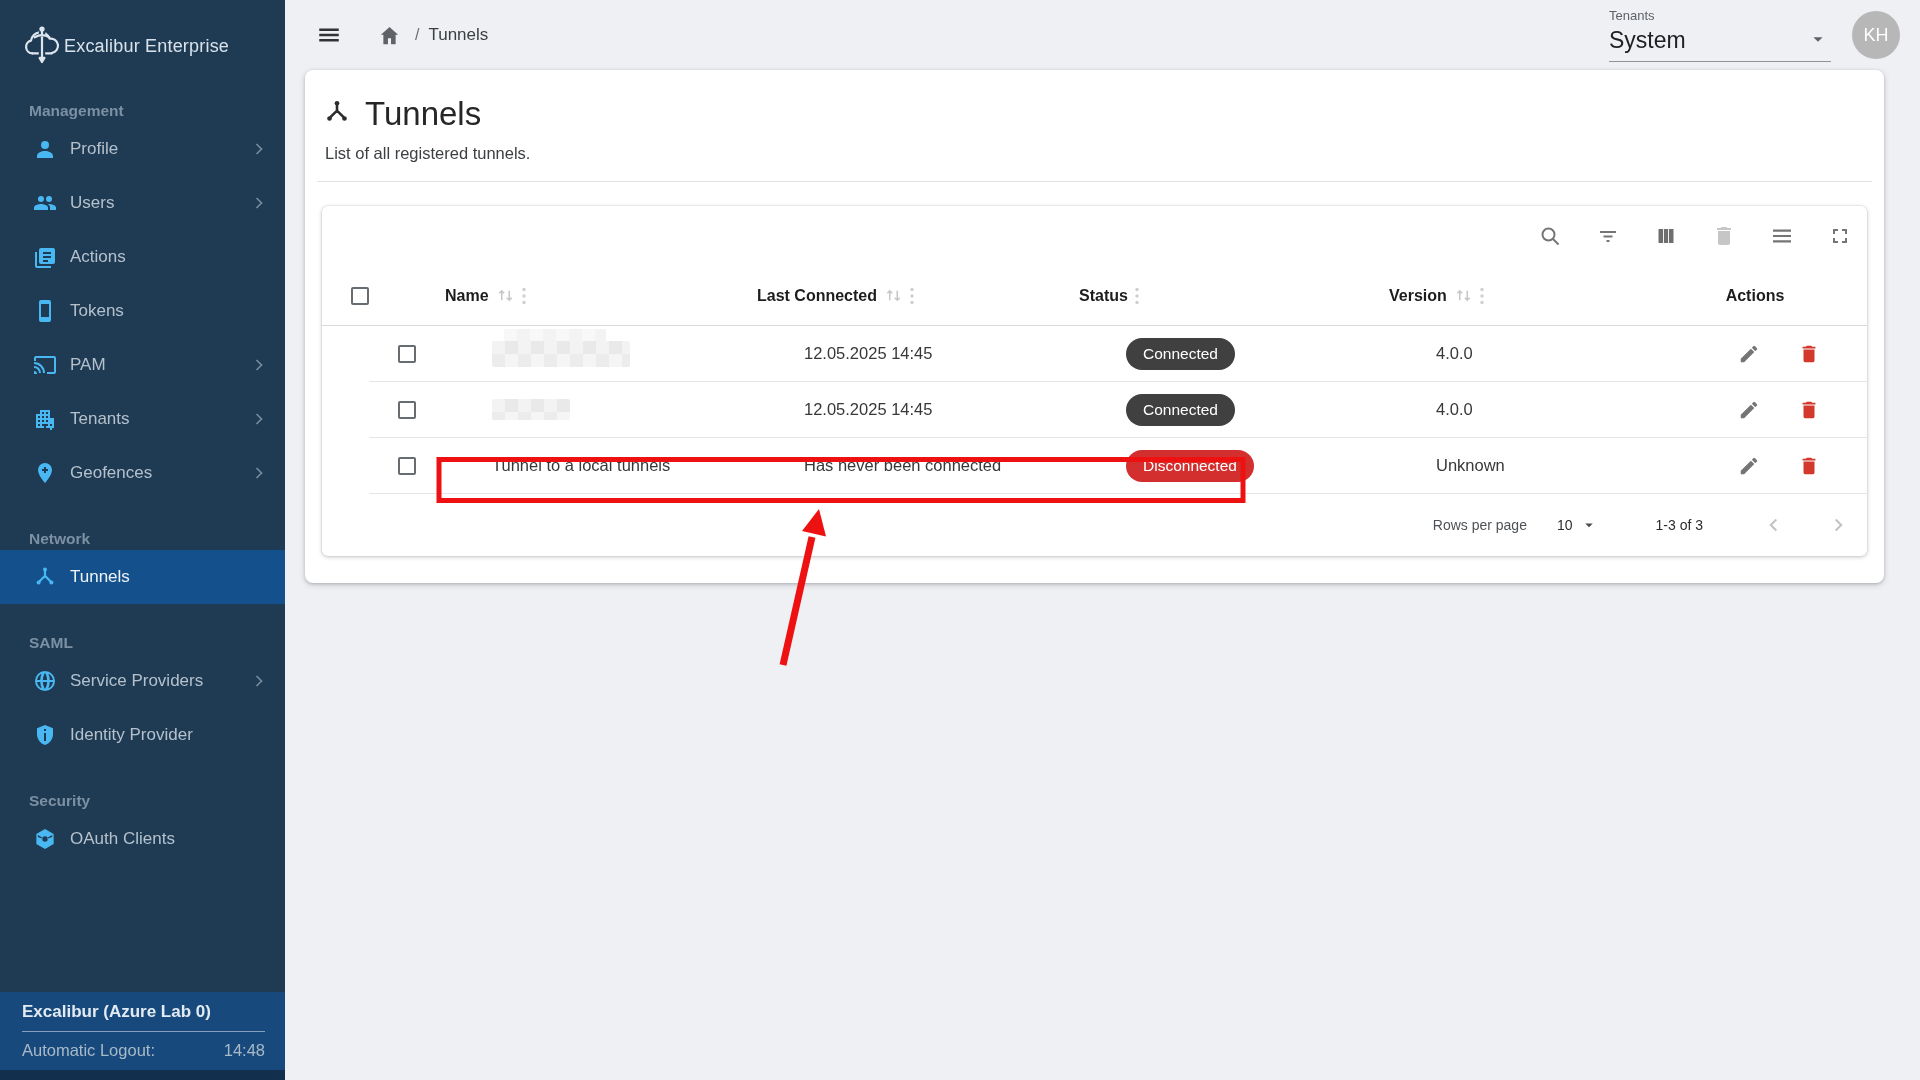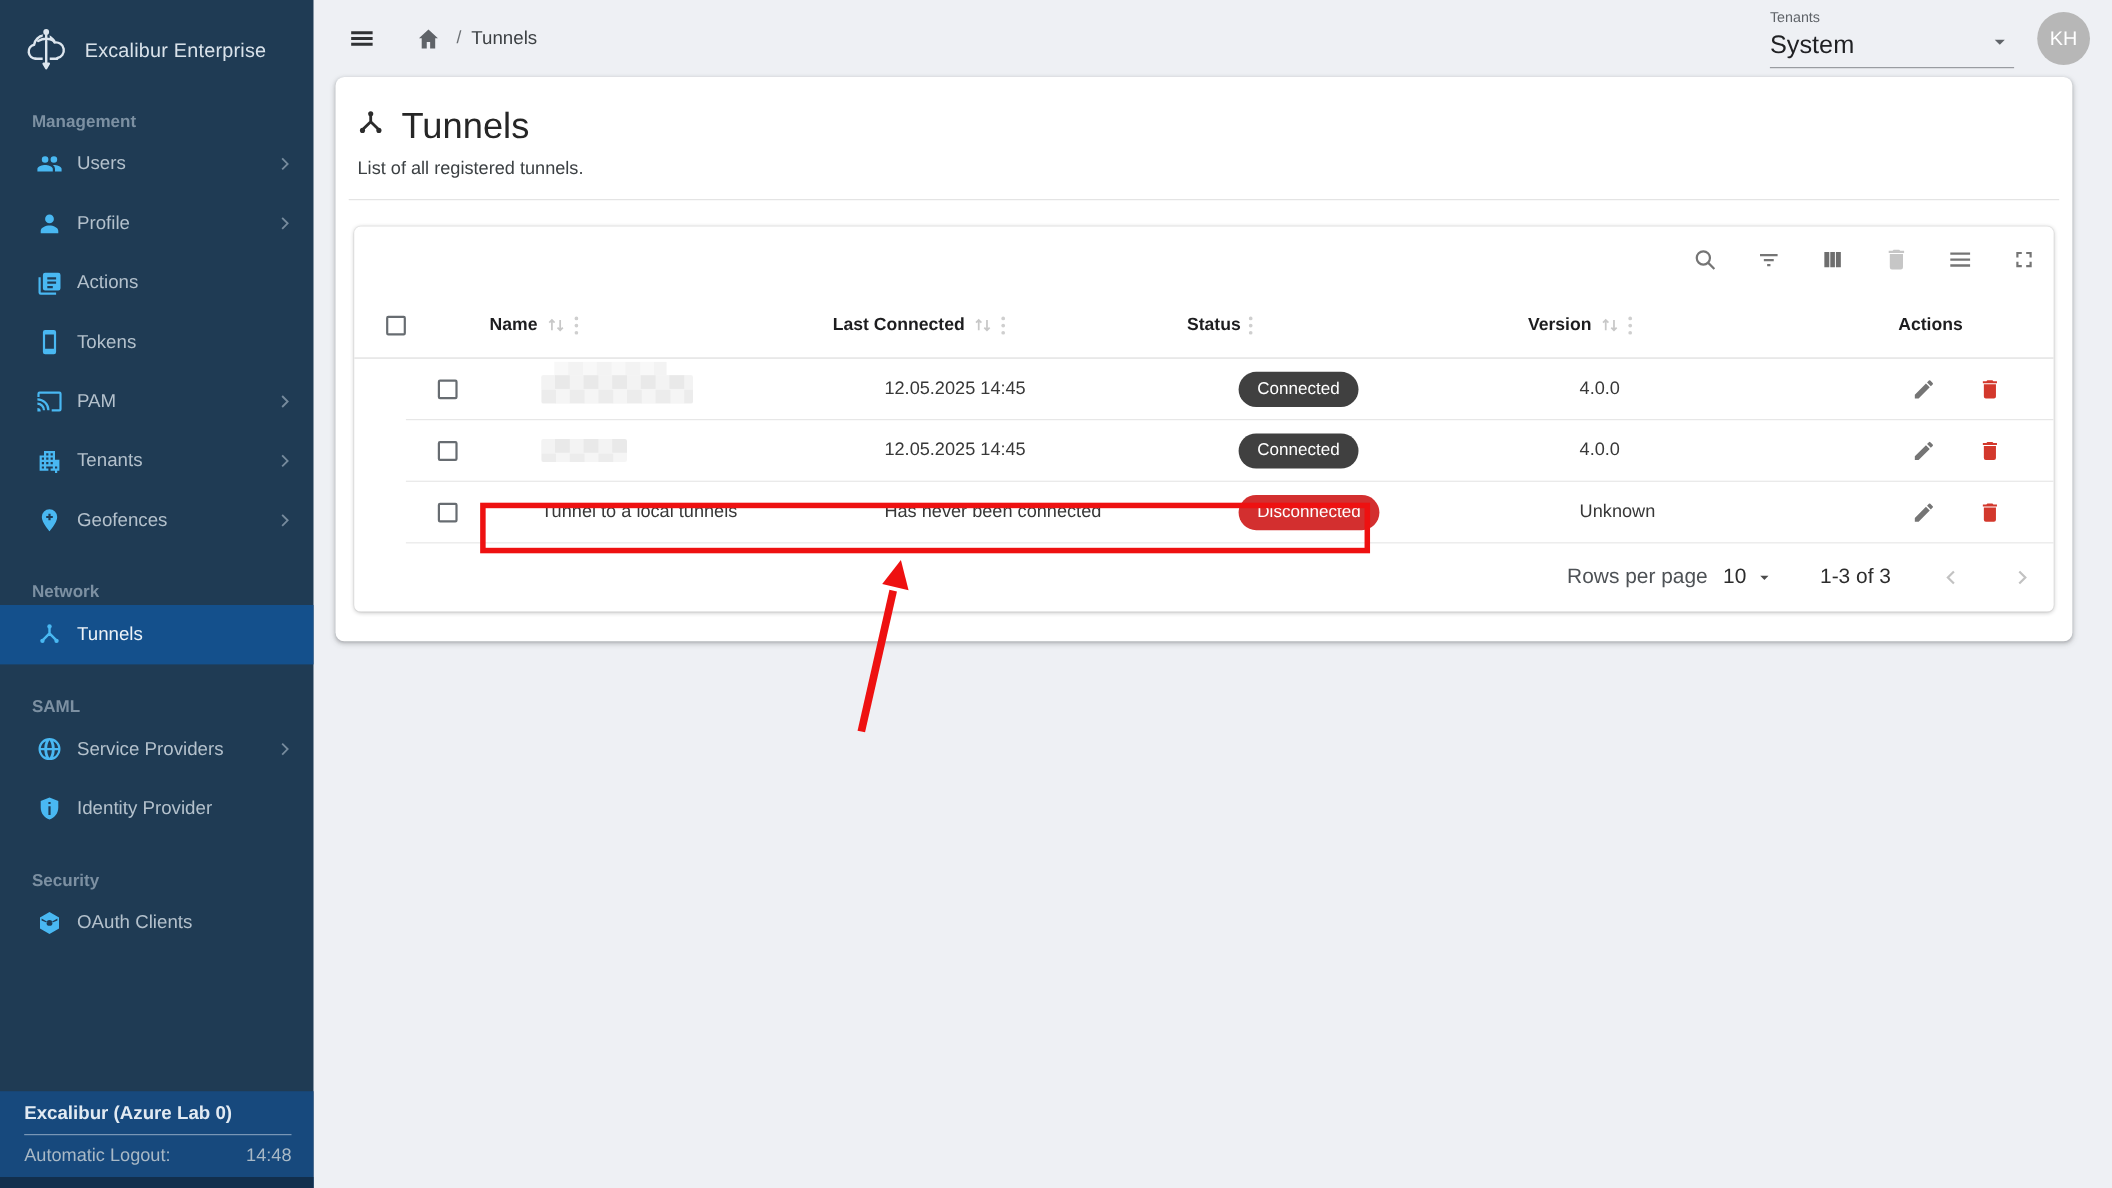--- a/index.html
+++ b/index.html
@@ -6,21 +6,21 @@
   html,body { margin:0; padding:0; }
   body {
     width:1920px; height:1080px; overflow:hidden;
     font-family:"Liberation Sans","DejaVu Sans",sans-serif;
     background:#eef0f4; color:#333;
   }
   .screen { position:relative; width:1920px; height:1080px; display:flex; }
 
   
   .sidebar { position:relative; width:285px; flex-shrink:0; background:#1f3b54; }
-  .logo-row { display:flex; align-items:center; gap:13px; padding:24px 18px 4px 20px; }
+  .logo-row { display:flex; align-items:center; padding:24px 18px 4px 20px; }
   .app-title { font-size:18px; color:#d9e2ea; font-weight:500; letter-spacing:.2px; }
   .section-label { margin:30px 24px 2px 29px; font-size:15.5px; font-weight:700; color:#7c90a2; }
   .side-item { display:flex; align-items:center; height:54px; padding:0 16px 0 33px; gap:13px; cursor:pointer; }
   .side-item .slabel { flex:1; font-size:17px; color:#b4c1cc; }
   .side-item.active { background:#14508c; }
   .side-item.active .slabel { color:#edf3f8; }
   .sicon { width:24px; height:24px; display:inline-flex; }
   .chev { width:20px; height:20px; display:inline-flex; opacity:.85; }
   .side-footer { position:absolute; left:0; right:0; bottom:0; background:#17497d; padding:10px 20px 0 22px; }
   .footer-title { font-size:17px; font-weight:700; color:#e2eaf2; padding-bottom:9px; }
@@ -69,21 +69,21 @@
   .actions-cell { display:flex; justify-content:center; gap:30px; }
 
   .redact { position:relative; border-radius:2px;
     background:conic-gradient(#e9e9e9 25%, #f5f5f5 0 50%, #ececec 0 75%, #f3f3f3 0);
     background-size:26px 26px; }
   .redact.r1 { width:138px; height:26px; }
   .redact.r1::before { content:""; position:absolute; top:-12px; left:12px; width:102px; height:12px;
     background:inherit; background-size:26px 26px; opacity:.55; }
   .redact.r2 { width:78px; height:21px; }
 
-  .pagination { height:62px; display:flex; align-items:center; justify-content:flex-end; padding-right:14px; font-size:19px; color:#424242; }
+  .pagination { height:62px; display:flex; align-items:center; justify-content:flex-end; padding-right:14px; font-size:14px; color:#424242;gap:16px; }
   .rpp-label { color:#4e5256; }
   .rpp-value { margin-left:14px; display:flex; align-items:center; gap:7px; cursor:pointer; color:#2c2c2c;justify-content:space-between; }
   .range { margin-left:42px; color:#2c2c2c; }
   .page-nav { margin-left:40px; display:flex; gap:34px; }
 
   
   .annotation { position:absolute; inset:0; width:1920px; height:1080px; pointer-events:none; z-index:60; }
 </style>
 </head>
 <body>
@@ -112,38 +112,38 @@
       </span>
       <span class="app-title">Excalibur Enterprise</span>
     </div>
 
     <nav>
       <div class="section-label">Management</div>
 
       <div class="side-item">
         <span class="sicon">
           <svg viewBox="0 0 24 24" width="24" height="24" fill="#49b8f2">
-              <path d="M16 11a3 3 0 1 0 0-6 3 3 0 0 0 0 6zM8 11a3 3 0 1 0 0-6 3 3 0 0 0 0 6zm0 2c-2.33 0-7 1.17-7 3.5V19h14v-2.5C15 14.17 10.33 13 8 13zm8 0c-.3 0-.63.02-.97.05A4.22 4.22 0 0 1 17 16.5V19h6v-2.5c0-2.33-4.67-3.5-7-3.5z"></path>
-            </svg>
-        </span>
-        <span class="slabel">Users</span>
+              <path d="M12 12a4 4 0 1 0 0-8 4 4 0 0 0 0 8zm0 2c-3.3 0-8 1.7-8 5v2h16v-2c0-3.3-4.7-5-8-5z"></path>
+            </svg>
+        </span>
+        <span class="slabel">Profile</span>
         <span class="chev">
           <svg viewBox="0 0 24 24" width="20" height="20" fill="none" stroke="#8699aa" stroke-width="2">
               <path d="M9 6l6 6-6 6"></path>
             </svg>
         </span>
       </div>
 
       <div class="side-item">
         <span class="sicon">
           <svg viewBox="0 0 24 24" width="24" height="24" fill="#49b8f2">
-              <path d="M12 12a4 4 0 1 0 0-8 4 4 0 0 0 0 8zm0 2c-3.3 0-8 1.7-8 5v2h16v-2c0-3.3-4.7-5-8-5z"></path>
-            </svg>
-        </span>
-        <span class="slabel">Profile</span>
+              <path d="M16 11a3 3 0 1 0 0-6 3 3 0 0 0 0 6zM8 11a3 3 0 1 0 0-6 3 3 0 0 0 0 6zm0 2c-2.33 0-7 1.17-7 3.5V19h14v-2.5C15 14.17 10.33 13 8 13zm8 0c-.3 0-.63.02-.97.05A4.22 4.22 0 0 1 17 16.5V19h6v-2.5c0-2.33-4.67-3.5-7-3.5z"></path>
+            </svg>
+        </span>
+        <span class="slabel">Users</span>
         <span class="chev">
           <svg viewBox="0 0 24 24" width="20" height="20" fill="none" stroke="#8699aa" stroke-width="2">
               <path d="M9 6l6 6-6 6"></path>
             </svg>
         </span>
       </div>
 
       <div class="side-item">
         <span class="sicon">
           <svg viewBox="0 0 24 24" width="24" height="24" fill="#49b8f2">

